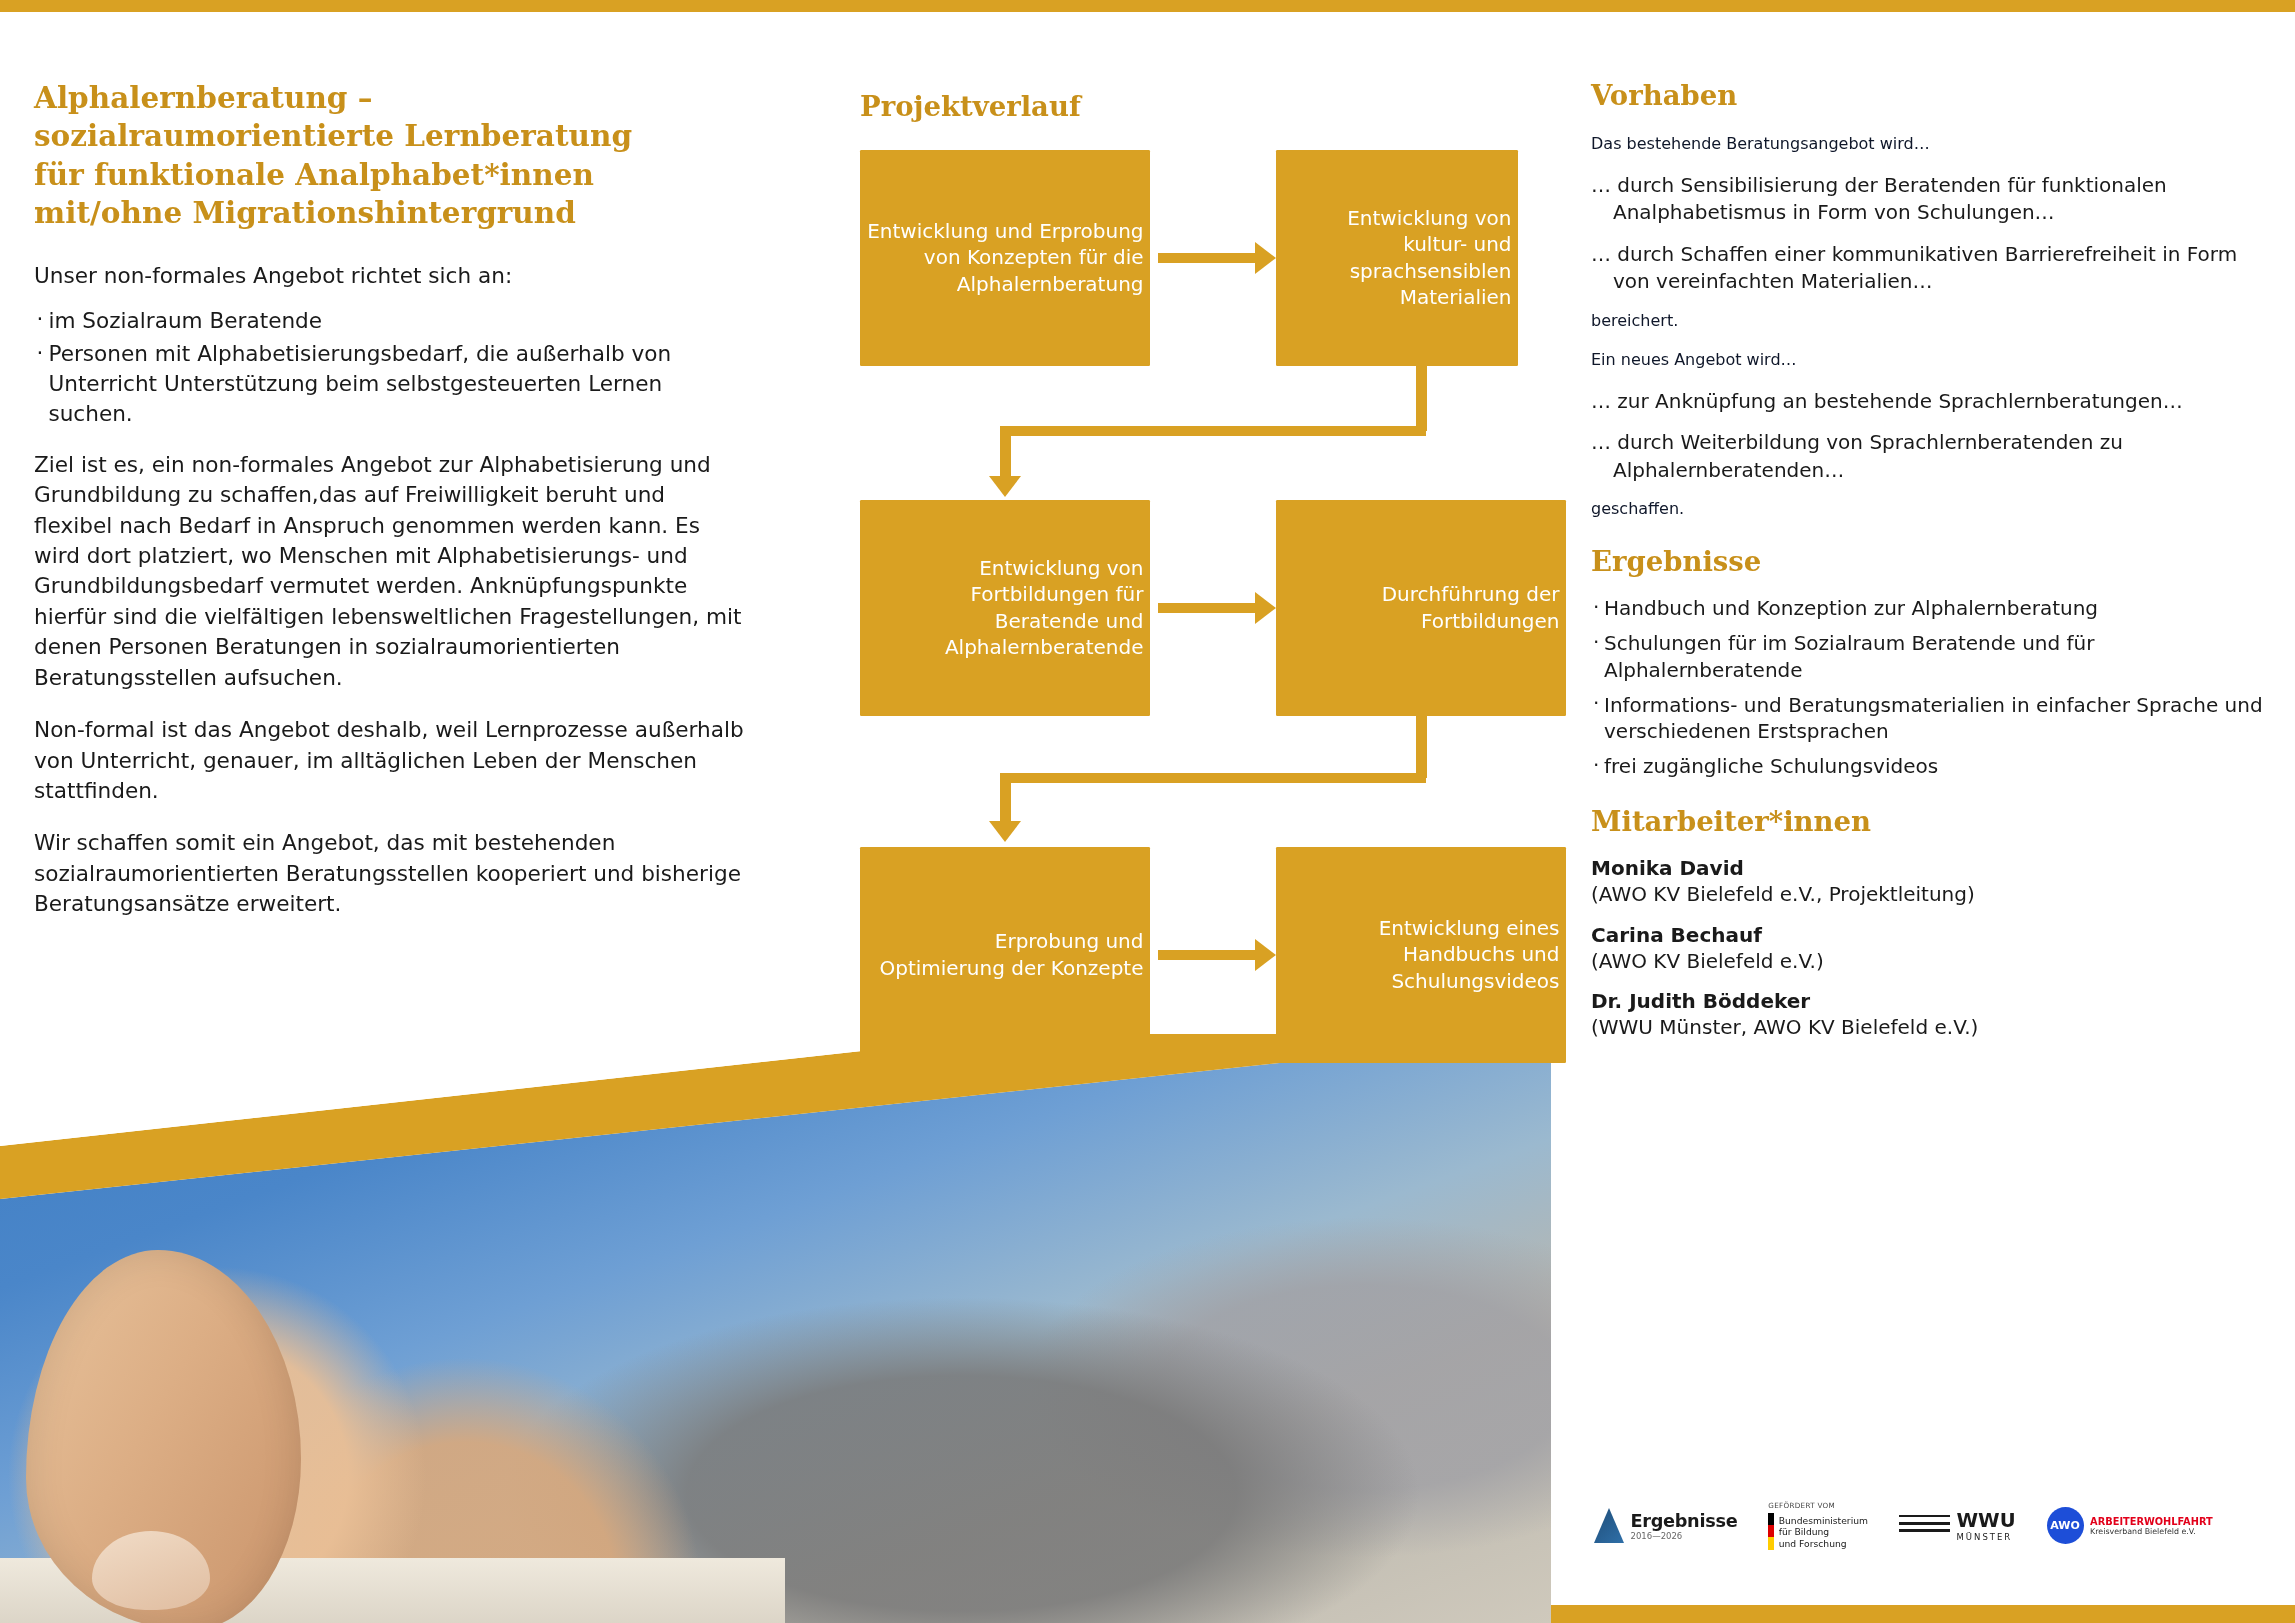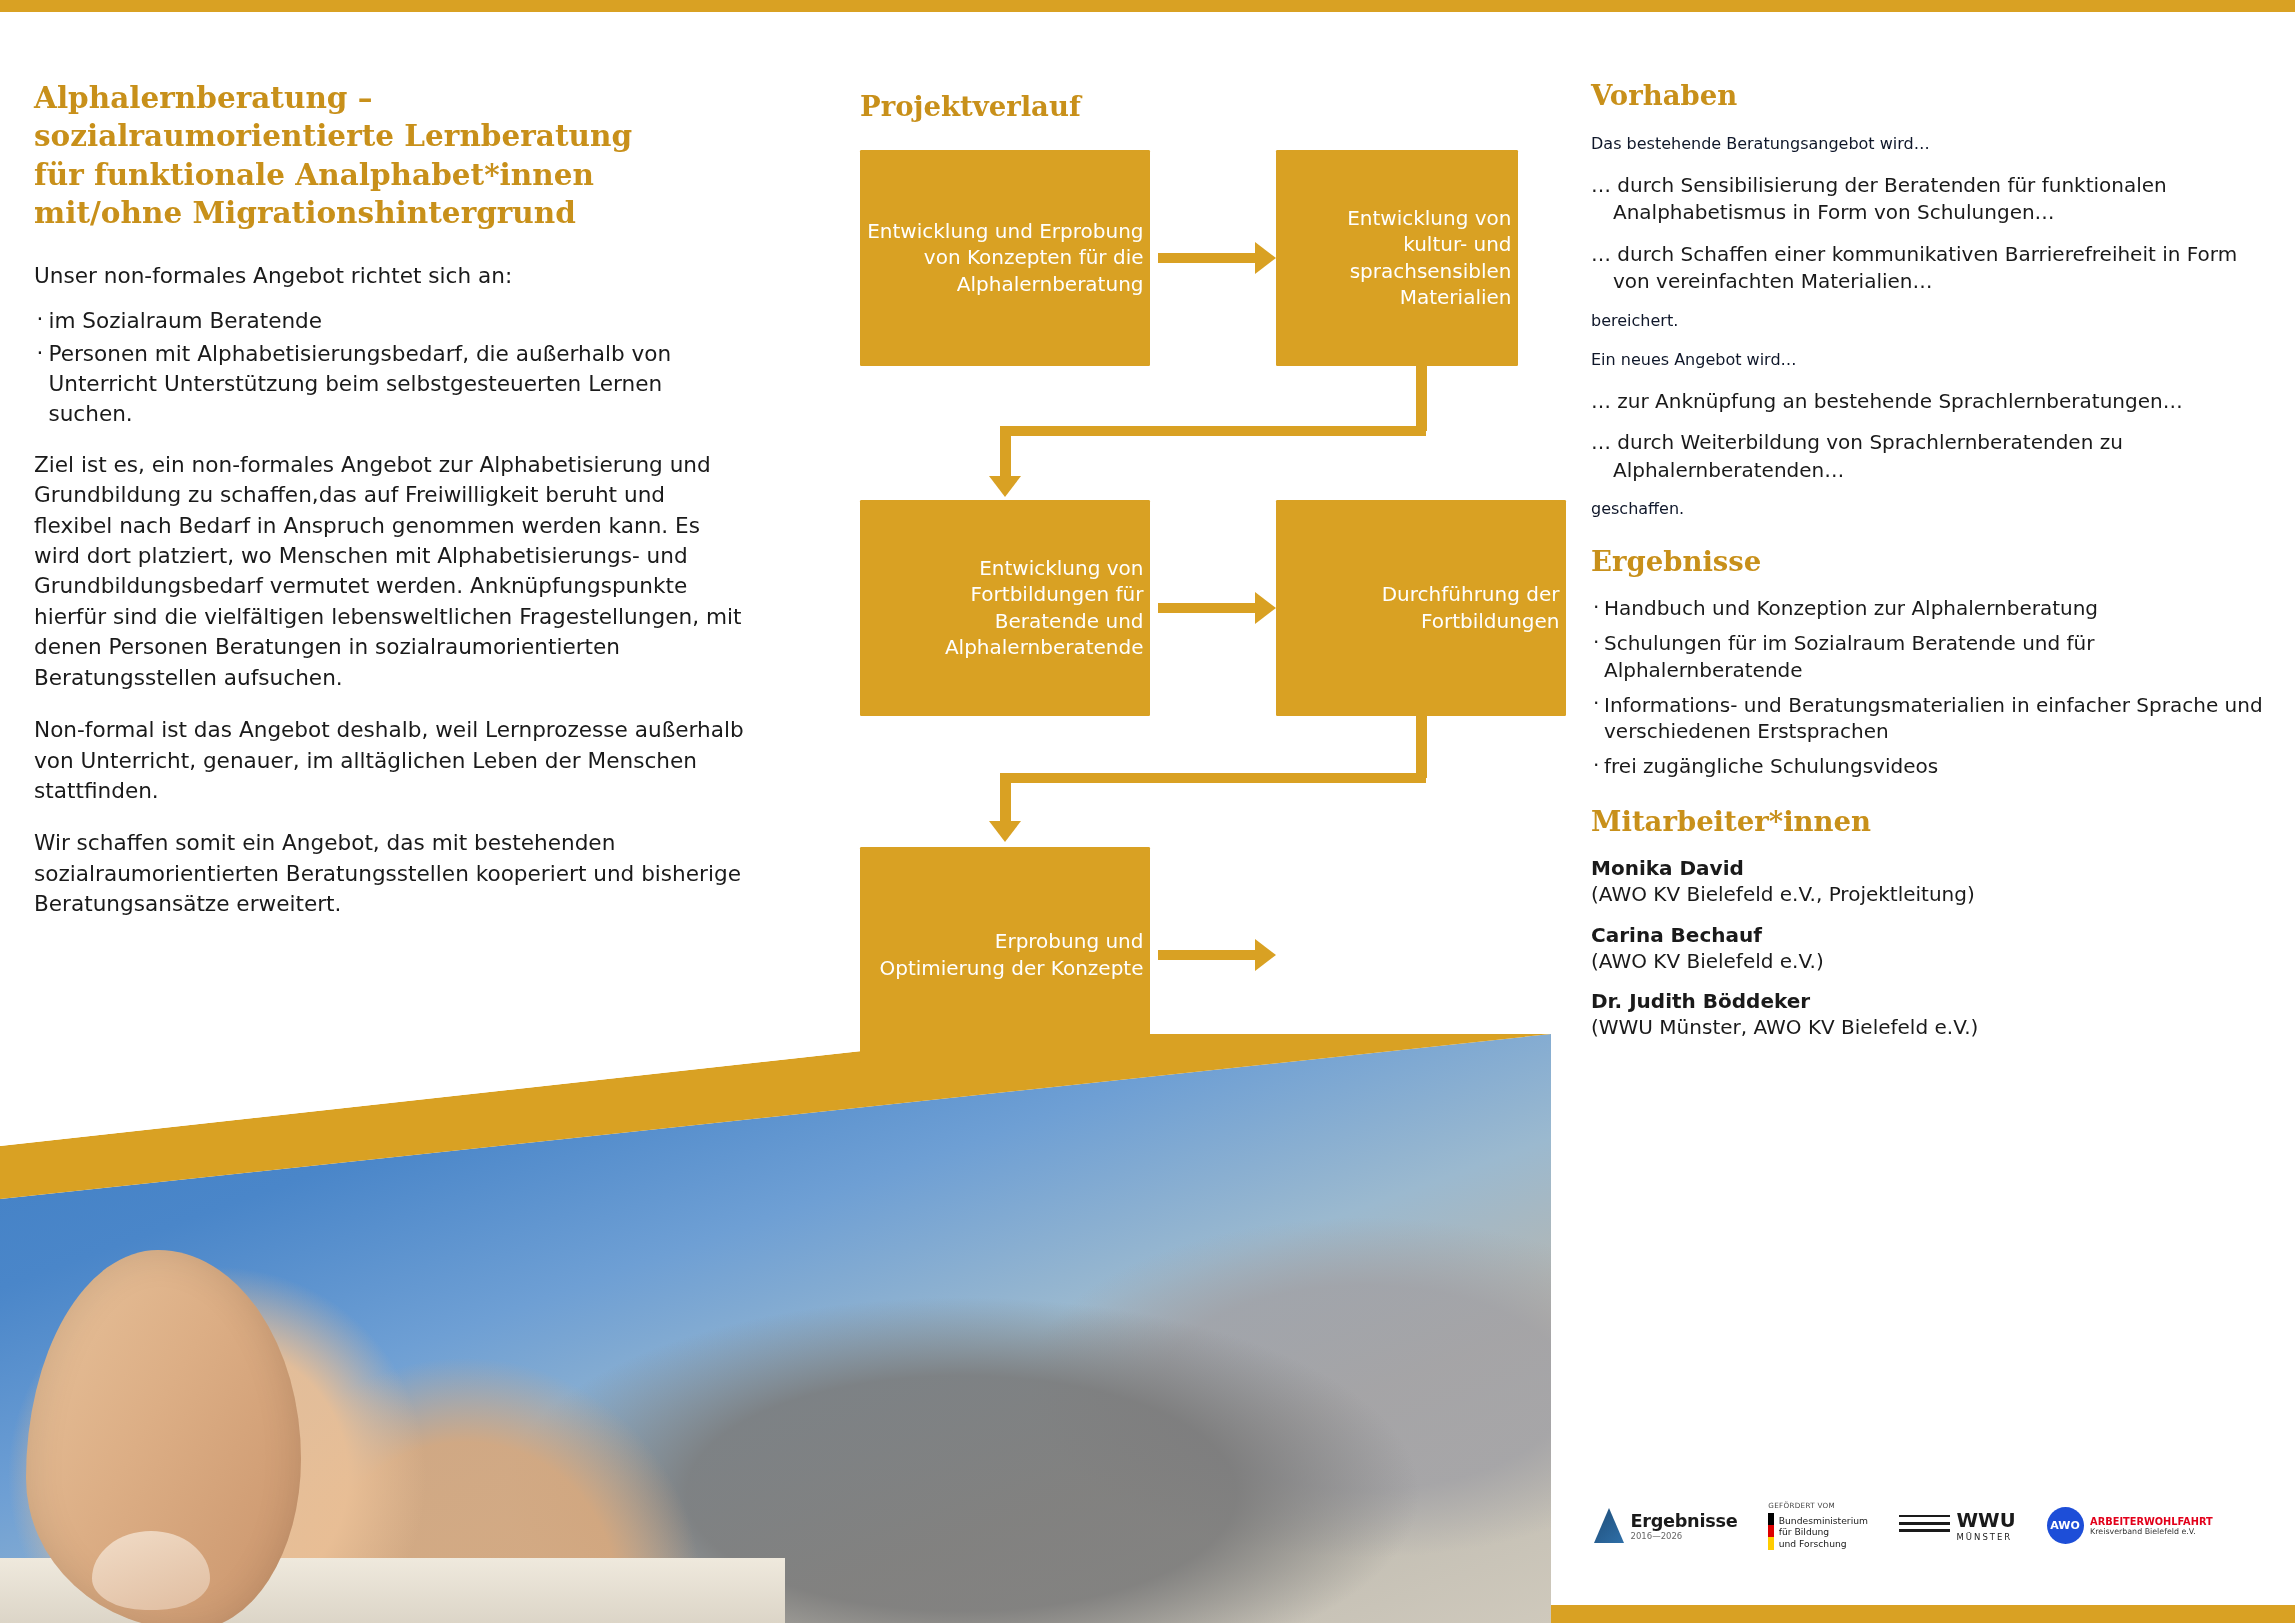--- a/index.html
+++ b/index.html
@@ -372,20 +372,21 @@
 
   <div class="col-mid">
     <h2 class="sec-head">Projektverlauf</h2>
 
     <div class="flow">
       <div class="node n1">Entwicklung und Erprobung von Konzepten für die Alphalernberatung</div>
       <div class="node n2">Entwicklung von kultur- und sprachsensiblen Materialien</div>
       <div class="node n3">Entwicklung von Fortbildungen für Beratende und Alphalernberatende</div>
       <div class="node n4">Durchführung der Fortbildungen</div>
       <div class="node n5">Erprobung und Optimierung der Konzepte</div>
+      <div class="node n6">Entwicklung eines Handbuchs und Schulungsvideos</div>
 
       <div class="arrow-h ah1"></div>
       <div class="arrow-h ah2"></div>
       <div class="arrow-h ah3"></div>
 
       <div class="elbow" id="elbowA">
         <div class="seg-v v1"></div>
         <div class="seg-h h1"></div>
         <div class="seg-v v2"></div>
         <div class="head-down hd"></div>

